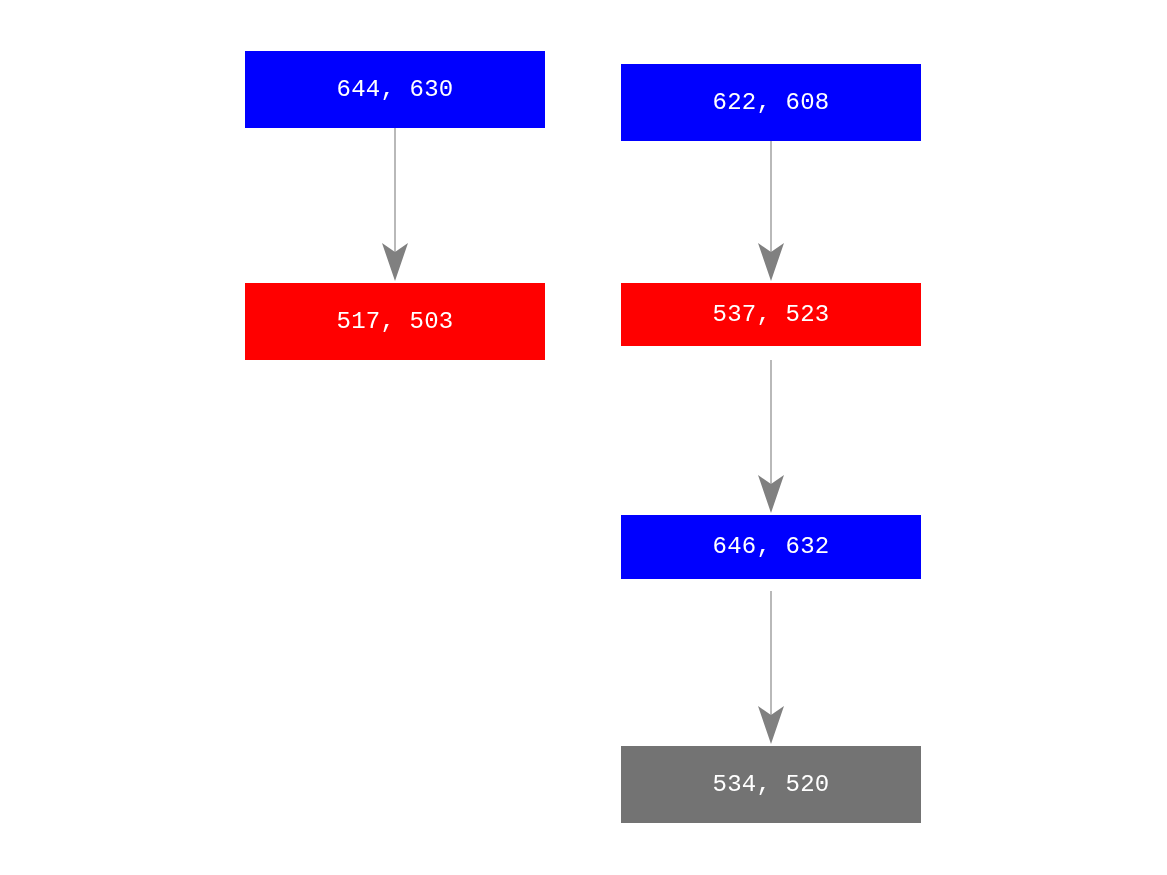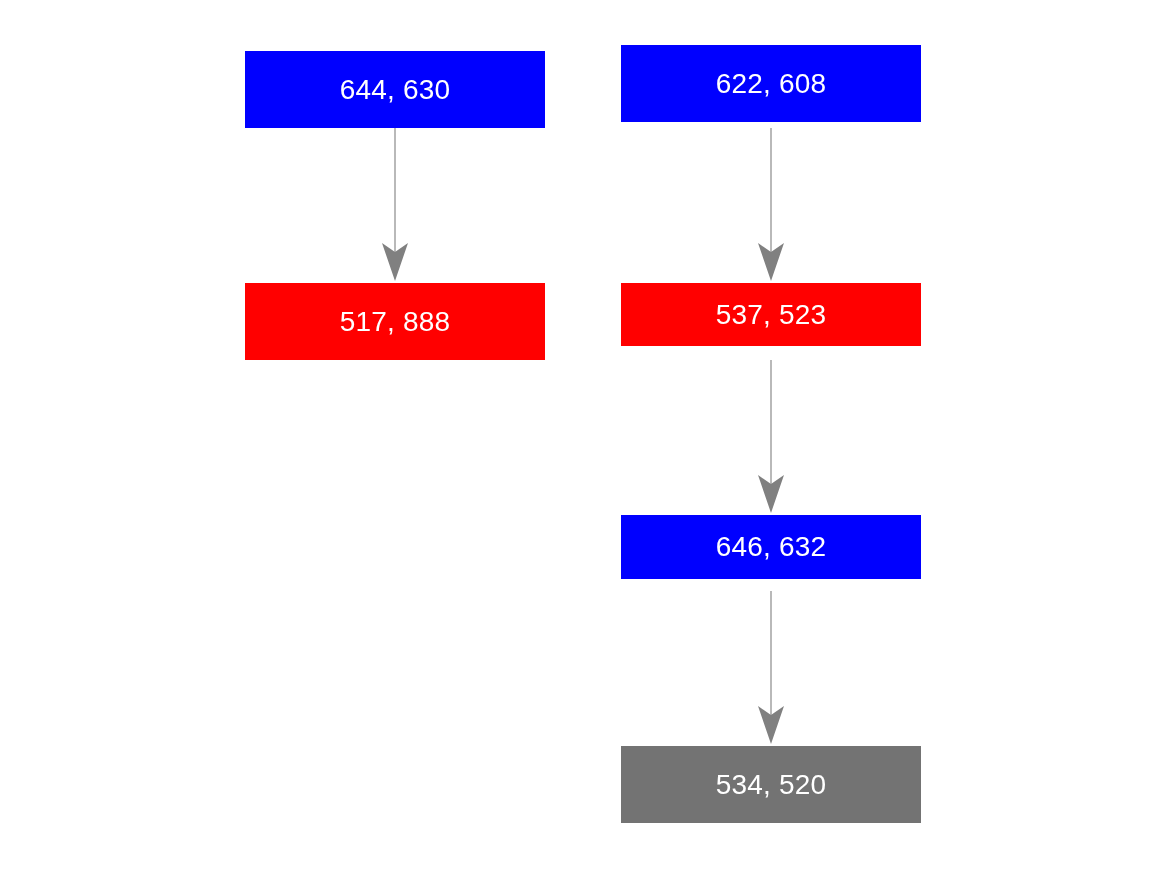--- a/index.html
+++ b/index.html
@@ -27,22 +27,22 @@
   }
   .node {
     position: absolute;
     display: flex;
     align-items: center;
     justify-content: center;
     box-sizing: border-box;
   }
   .node-label {
     color: #ffffff;
-    font-family: Liberation Sans, sans-serif;
-    font-size: 28px;
+    font-family: Liberation Mono, monospace;
+    font-size: 24px;
     font-weight: 400;
     line-height: 1;
     letter-spacing: 0.2px;
     white-space: nowrap;
     user-select: none;
   }
 </style>
 </head>
 <body>
 
@@ -66,25 +66,25 @@
           <line x1="771" y1="591" x2="771" y2="717" stroke="#a8a8a8" stroke-width="1.6"></line>
           <path d="M 771 744 L 758 706 L 771 715 L 784 706 Z" fill="#808080"></path>
         </g>
       </g>
   </svg>
 
   <div id="nodes-group">
       <div class="node" style="left: 245px; top: 51px; width: 300px; height: 77px; background: rgb(0, 0, 255);">
         <span class="node-label" style="color: rgb(255, 255, 255);">644, 630</span>
       </div>
-      <div class="node" style="left: 621px; top: 45px; width: 300px; height: 77px; background: rgb(0, 0, 255);">
+      <div class="node" style="left: 621px; top: 64px; width: 300px; height: 77px; background: rgb(0, 0, 255);">
         <span class="node-label" style="color: rgb(255, 255, 255);">622, 608</span>
       </div>
       <div class="node" style="left: 245px; top: 283px; width: 300px; height: 77px; background: rgb(255, 0, 0);">
-        <span class="node-label" style="color: rgb(255, 255, 255);">517, 888</span>
+        <span class="node-label" style="color: rgb(255, 255, 255);">517, 503</span>
       </div>
       <div class="node" style="left: 621px; top: 283px; width: 300px; height: 63px; background: rgb(255, 0, 0);">
         <span class="node-label" style="color: rgb(255, 255, 255);">537, 523</span>
       </div>
       <div class="node" style="left: 621px; top: 515px; width: 300px; height: 64px; background: rgb(0, 0, 255);">
         <span class="node-label" style="color: rgb(255, 255, 255);">646, 632</span>
       </div>
       <div class="node" style="left: 621px; top: 746px; width: 300px; height: 77px; background: #737373;">
         <span class="node-label" style="color: rgb(255, 255, 255);">534, 520</span>
       </div>

